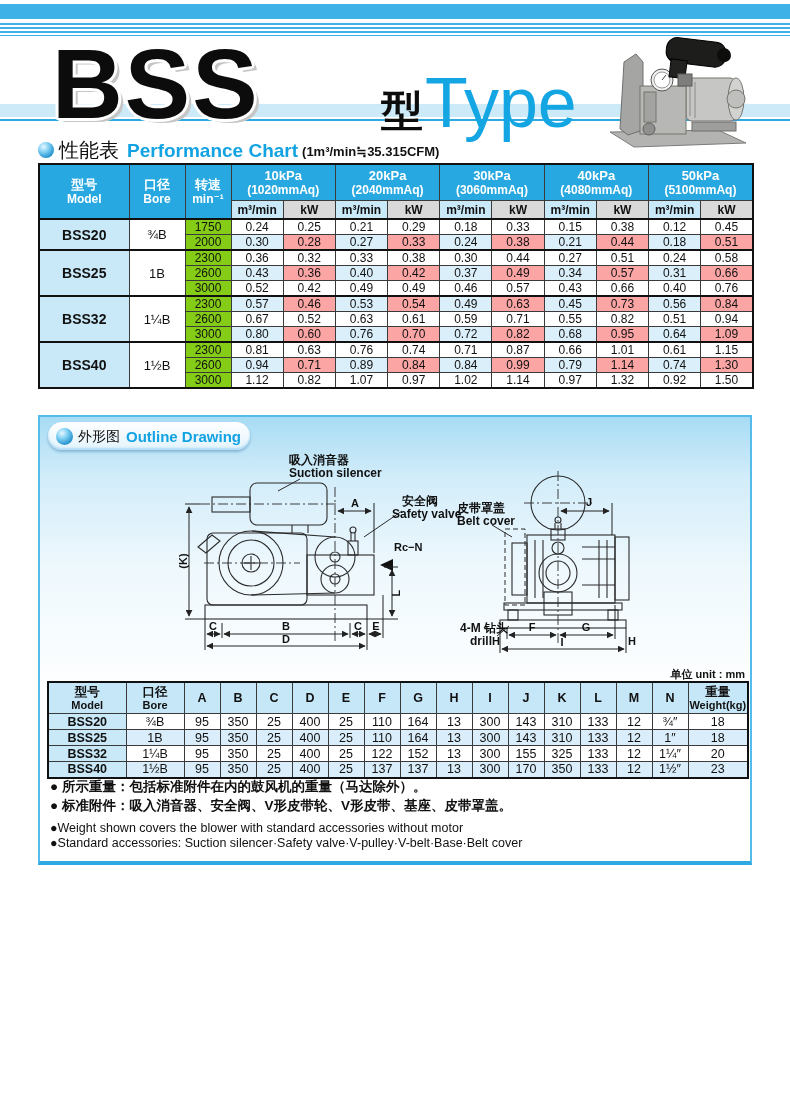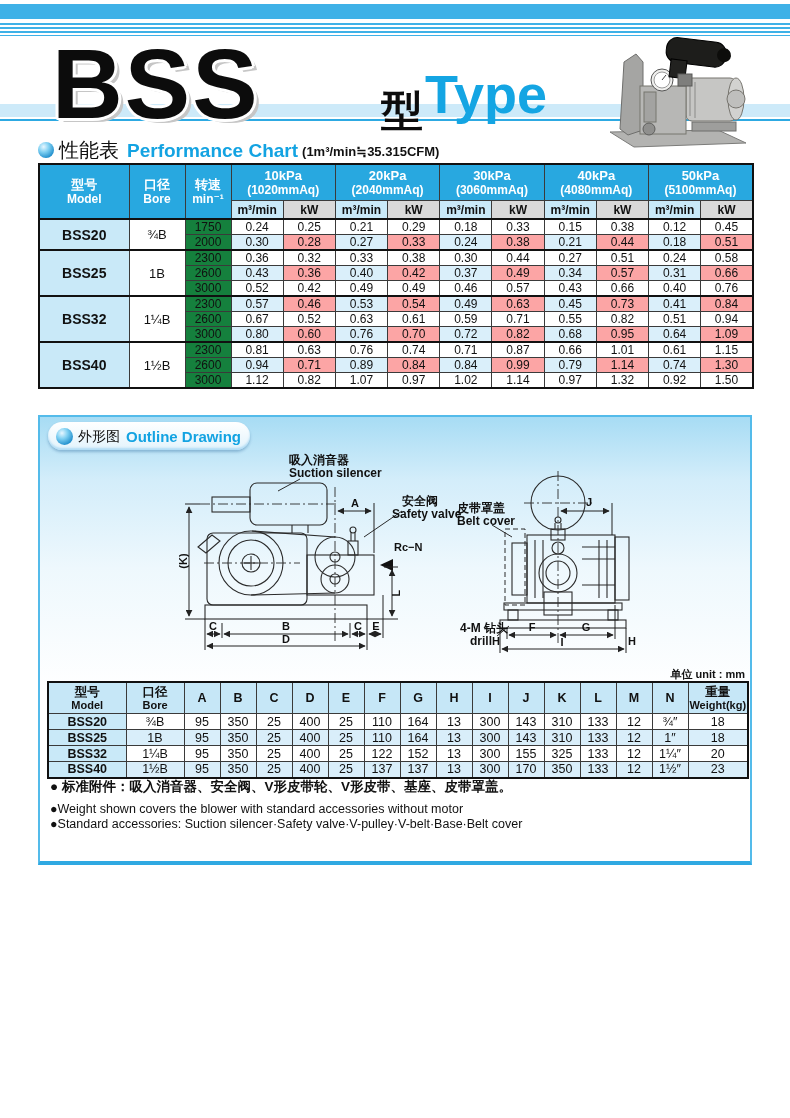--- a/index.html
+++ b/index.html
@@ -7,21 +7,21 @@
         font-family:"Liberation Sans","DejaVu Sans",sans-serif;color:#111;}
   
   .topbar{position:absolute;left:0;top:4px;width:100%;height:15px;background:#3eb1e7;}
   .tl{position:absolute;left:0;width:100%;background:#3eb1e7;}
   .tl1{top:23px;height:2px}.tl2{top:27px;height:2px}.tl3{top:31px;height:2px}.tl4{top:35px;height:1px}
   .band{position:absolute;left:0;top:104px;width:100%;height:13px;background:#cdeaf9;}
   .bandline{position:absolute;left:0;top:119px;width:100%;height:2px;background:#2da9e2;}
   .logo{position:absolute;left:52px;top:28px;font-size:98px;font-weight:900;letter-spacing:2px;color:#0c0c0c;
         text-shadow:-2px -2px 0 #fff,2px -2px 0 #fff,-2px 2px 0 #fff,2px 2px 0 #fff,-3px 0 0 #fff,3px 0 0 #fff,0 -3px 0 #fff,0 3px 0 #fff,5px 4px 0 #c6c6c6;}
   .type-cn{position:absolute;left:381px;top:83px;font-size:42px;font-weight:bold;color:#0c0c0c;}
-  .type-en{position:absolute;left:425px;top:63px;font-size:54px;font-weight:bold;color:#14a5e3;}
+  .type-en{position:absolute;left:425px;top:63px;font-size:70px;font-weight:normal;color:#14a5e3;}
   .product{position:absolute;left:602px;top:34px;z-index:3;}
   
   .sec1{position:absolute;left:38px;top:140px;display:flex;align-items:flex-end;z-index:2;}
   .sphere{display:inline-block;width:16px;height:16px;border-radius:50%;
           background:radial-gradient(circle at 35% 30%, #e8f7ff 0%, #7fd0f2 35%, #1788c9 80%, #0b6aa8 100%);
           margin-right:5px;margin-bottom:2px;}
   .sec-cn{font-size:20px;font-weight:normal;margin-right:8px;line-height:1;}
   .sec-en{font-size:19px;font-weight:bold;color:#13a3e2;margin-right:4px;line-height:1;}
   .sec-note{font-size:13px;font-weight:bold;line-height:1.2;}
   
@@ -29,21 +29,21 @@
   .perf{position:absolute;left:38px;top:163px;width:714px;border:2px solid #111;font-size:12px;}
   .perf th,.perf td{border:1px solid #3a3a3a;text-align:center;padding:0;overflow:hidden;white-space:nowrap;}
   .perf .bh{background:#28a8e0;color:#fff;font-weight:bold;height:35px;}
   .perf .bh .l1{font-size:13px;line-height:15px;}
   .perf .bh .l2{font-size:12px;line-height:14px;}
   .perf .m3h{background:#c9e9f8;height:17px;font-weight:bold;font-size:12px;}
   .perf .kwh{background:#d9d9d9;height:17px;font-weight:bold;font-size:12px;}
   .perf tbody tr{height:15px;}
   .perf .model{background:#c9e9f8;font-weight:bold;font-size:14px;}
   .perf .bore{background:#fff;font-size:13px;}
-  .perf .rpm{background:#15803d;font-size:12px;}
+  .perf .rpm{background:#84cc16;font-size:12px;}
   .perf td.v{font-size:12px;background:#fff;}
   .perf tr.alt td.m3{background:#daeffa;}
   .perf tr.alt td.kw{background:#fca5a5;}
   .perf tr.gstart td{border-top:2px solid #111;}
   
   .obox{position:absolute;left:38px;top:415px;width:714px;height:450px;box-sizing:border-box;
         border:2px solid #54bbea;border-bottom:4px solid #2fa9e2;
         background:linear-gradient(180deg,#a7dcf4 0%,#d3edfa 14%,#eef8fd 34%,#ffffff 62%);}
   .pill{position:absolute;left:8px;top:5px;width:202px;height:28px;border-radius:15px;
         background:linear-gradient(#ffffff,#e2f3fc);box-shadow:0 2px 3px rgba(0,70,130,.3), inset 0 -2px 2px rgba(130,200,240,.5);
@@ -251,21 +251,21 @@
           <td class="bore" rowspan="3">1¼B</td>
           <td class="rpm">2300</td>
           <td class="v m3">0.57</td>
           <td class="v kw">0.46</td>
           <td class="v m3">0.53</td>
           <td class="v kw">0.54</td>
           <td class="v m3">0.49</td>
           <td class="v kw">0.63</td>
           <td class="v m3">0.45</td>
           <td class="v kw">0.73</td>
-          <td class="v m3">0.41</td>
+          <td class="v m3">0.56</td>
           <td class="v kw">0.84</td>
         </tr>
         <tr>
           <td class="rpm">2600</td>
           <td class="v m3">0.67</td>
           <td class="v kw">0.52</td>
           <td class="v m3">0.63</td>
           <td class="v kw">0.61</td>
           <td class="v m3">0.59</td>
           <td class="v kw">0.71</td>
@@ -584,19 +584,20 @@
             <td>350</td>
             <td>133</td>
             <td>12</td>
             <td>1½″</td>
             <td>23</td>
           </tr>
         </tbody>
     </table>
 
     <div class="notes">
+      <div class="note-cn">● 所示重量：包括标准附件在内的鼓风机的重量（马达除外）。</div>
       <div class="note-cn">● 标准附件：吸入消音器、安全阀、V形皮带轮、V形皮带、基座、皮带罩盖。</div>
       <div class="note-gap"></div>
       <div class="note-en">●Weight shown covers the blower with standard accessories without motor</div>
       <div class="note-en">●Standard accessories: Suction silencer·Safety valve·V-pulley·V-belt·Base·Belt cover</div>
     </div>
   </div>
 </div>
 
 </body></html>

